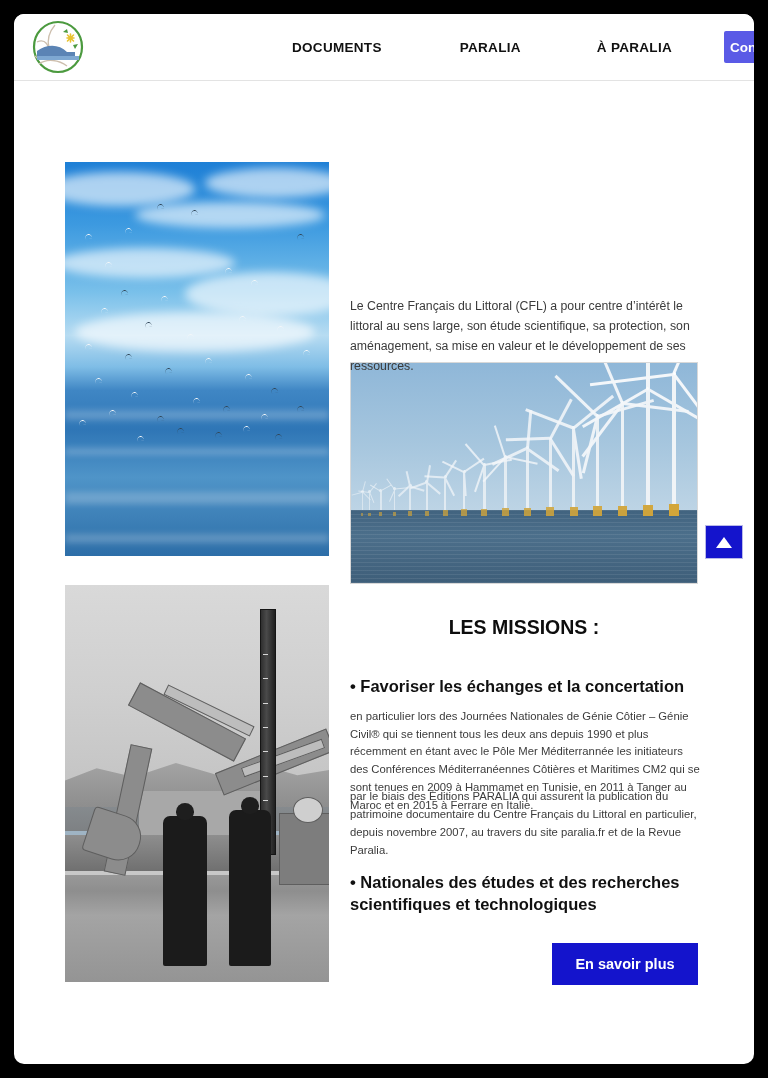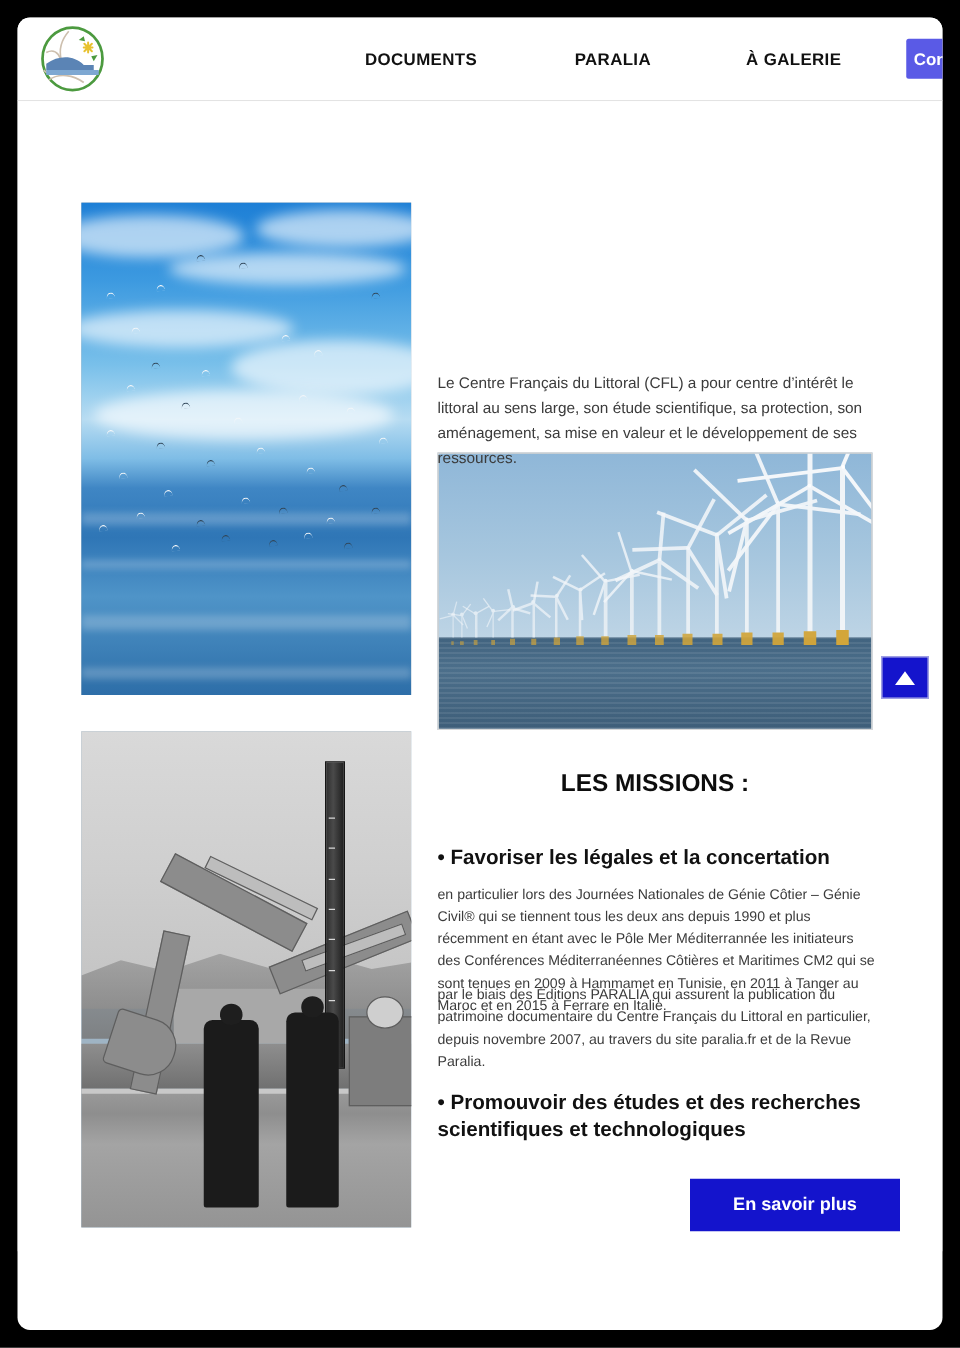--- a/index.html
+++ b/index.html
@@ -344,21 +344,21 @@
   .mission p {
     margin: 0;
     font-size: 11.3px;
     line-height: 1.58;
     color: #3b3b3b;
   }
   .cta-btn {
     position: absolute;
     left: 538px;
     top: 862px;
-    width: 168px;
+    width: 146px;
     height: 42px;
     background: #1414cc;
     color: #ffffff;
     border: 0;
     font-size: 14.5px;
     font-weight: bold;
     font-family: "Liberation Sans", sans-serif;
     cursor: pointer;
   }
 
@@ -428,21 +428,21 @@
         <path d="M38 18 L45 18 M41.5 14 L41.5 22 M38.5 15 L44.5 21 M44.5 15 L38.5 21" stroke="#e8c230" stroke-width="1.6" stroke-linecap="round"></path>
         <circle cx="41.5" cy="18" r="2.1" fill="#e8c230"></circle>
         <path d="M44 25 L49 24 L46 29 Z" fill="#4c9a3f"></path>
         <path d="M34 12 L38 9 L39 13 Z" fill="#4c9a3f"></path>
       </svg>
     </div>
 
     <div class="nav">
       <a class="nav-link documents" href="#">DOCUMENTS</a>
       <a class="nav-link galerie" href="#">PARALIA</a>
-      <a class="nav-link apropos" href="#">À GALERIE</a>
+      <a class="nav-link apropos" href="#">À PARALIA</a>
       <button class="contact-btn">Contact</button>
     </div>
   </div>
 
   <div class="content">
 
     <div class="photo photo-birds">
       <div class="sky-grad"></div>
       <div class="cloud" style="left:-20px;  top:10px;  width:150px; height:34px;"></div>
       <div class="cloud" style="left:70px;   top:40px;  width:190px; height:26px;"></div>
@@ -672,29 +672,29 @@
 
     <p class="hero-text">Le Centre Français du Littoral (CFL) a pour centre d’intérêt le littoral au sens large, son étude scientifique, sa protection, son aménagement, sa mise en valeur et le développement de ses ressources.</p>
 
     <button class="scroll-top">
       <span class="tri"></span>
     </button>
 
     <h2 class="missions-title">LES MISSIONS :</h2>
 
     <div class="mission mission-1">
-      <h3>• Favoriser les légales et la concertation</h3>
+      <h3>• Favoriser les échanges et la concertation</h3>
       <p>en particulier lors des Journées Nationales de Génie Côtier – Génie Civil® qui se tiennent tous les deux ans depuis 1990 et plus récemment en étant avec le Pôle Mer Méditerrannée les initiateurs des Conférences Méditerranéennes Côtières et Maritimes CM2 qui se sont tenues en 2009 à Hammamet en Tunisie, en 2011 à Tanger au Maroc et en 2015 à Ferrare en Italie.</p>
     </div>
 
     <div class="mission mission-2">
       <p>par le biais des Éditions PARALIA qui assurent la publication du patrimoine documentaire du Centre Français du Littoral en particulier, depuis novembre 2007, au travers du site paralia.fr et de la Revue Paralia.</p>
     </div>
 
     <div class="mission mission-3">
-      <h3>• Promouvoir des études et des recherches scientifiques et technologiques</h3>
+      <h3>• Nationales des études et des recherches scientifiques et technologiques</h3>
     </div>
 
     <button class="cta-btn">En savoir plus</button>
   </div>
 
 
 </div>
 
 </body></html>

